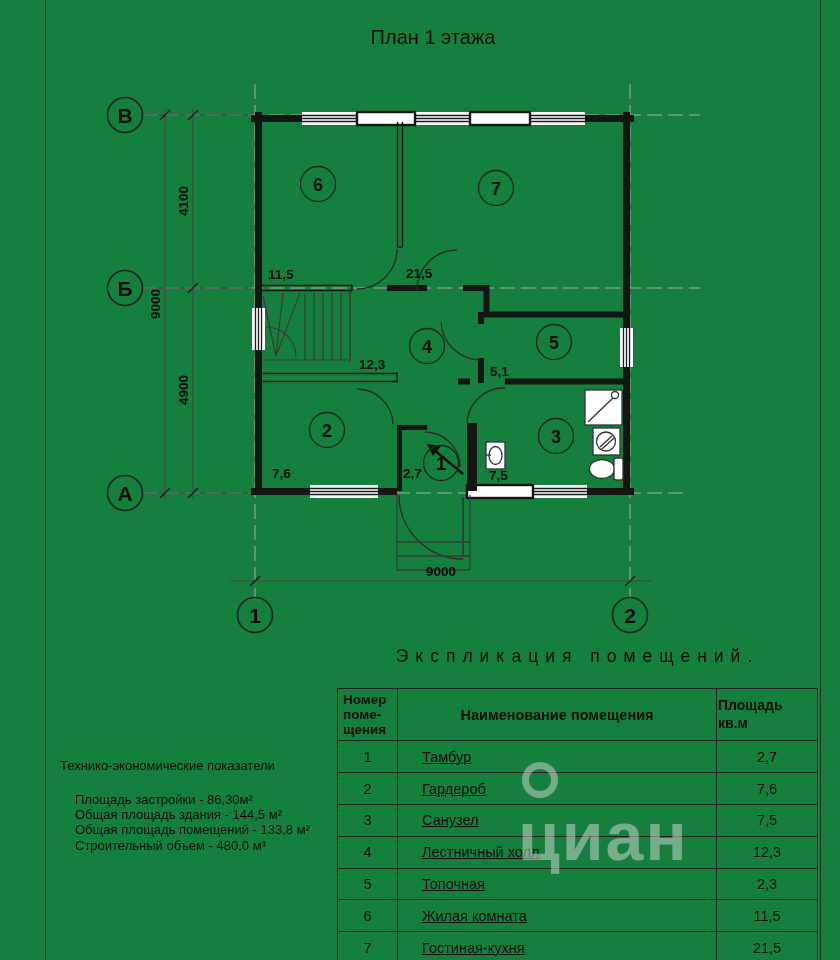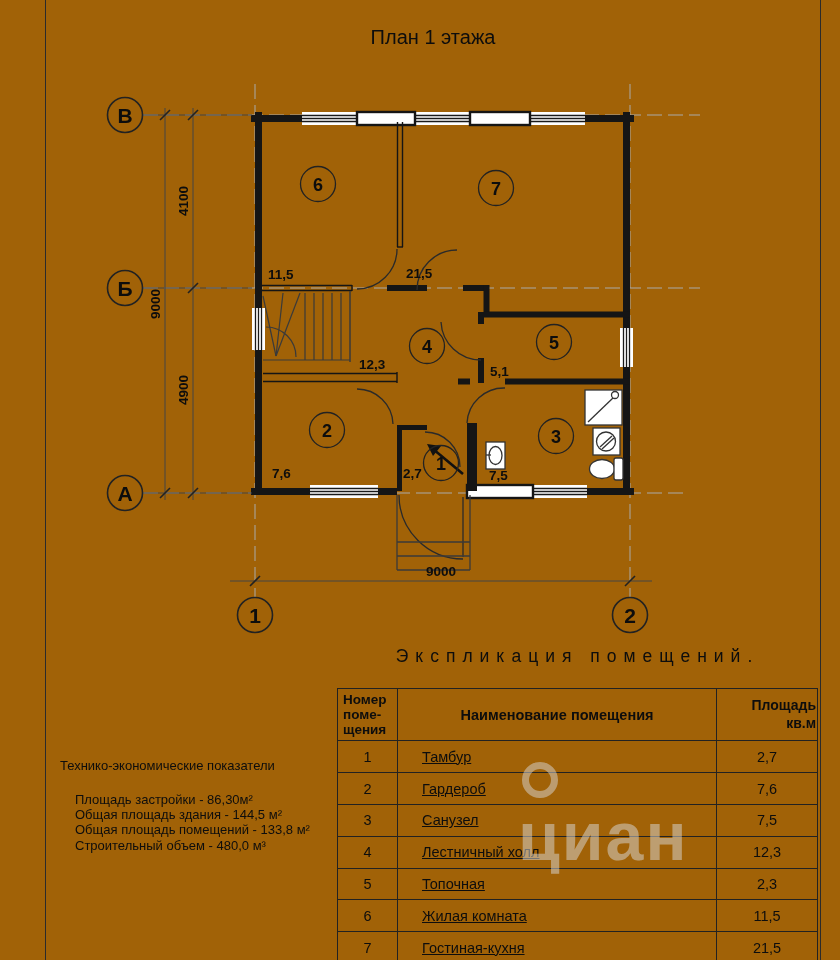--- a/index.html
+++ b/index.html
@@ -1,34 +1,34 @@
 <!DOCTYPE html>
 <html><head>
 <meta charset="utf-8">
 <style>
   html,body{margin:0;padding:0;background:#fff;}
-  .page{position:relative;width:840px;height:960px;background:#a16207;overflow:hidden;
+  .page{position:relative;width:840px;height:960px;background:#15803d;overflow:hidden;
         font-family:"Liberation Sans",sans-serif;color:#111;}
   .frame{position:absolute;top:0;height:960px;width:0;border-left:1.6px solid #2b2b2b;}
   .frame.left{left:45px;} .frame.right{left:820px;}
   .title{position:absolute;left:46px;right:20px;top:26px;text-align:center;
          font-size:20px;color:#0d0d0d;}
   .plan-svg{position:absolute;left:0;top:0;}
   .expl-heading{position:absolute;left:337px;width:481px;top:646px;text-align:center;
                 font-size:17.5px;letter-spacing:7px;color:#0d0d0d;white-space:nowrap;}
   .tech{position:absolute;left:60px;top:758px;font-size:13px;color:#0d0d0d;}
   .tech .items{margin-top:19px;padding-left:15px;line-height:15.2px;}
   table.expl{position:absolute;left:337px;top:688px;width:481px;border-collapse:collapse;
              table-layout:fixed;}
   table.expl th,table.expl td{border:1.6px solid #222;color:#0d0d0d;}
   table.expl th{font-weight:700;vertical-align:middle;}
   .th-num{width:52px;font-size:13.5px;line-height:1.12;text-align:left;padding:3px 2px 3px 5px;
           white-space:pre-line;font-weight:700;}
   .th-name{font-size:14.5px;text-align:center;}
-  .th-area{width:98px;font-size:14px;text-align:right;white-space:pre-line;line-height:1.25;}
+  .th-area{width:98px;font-size:14px;text-align:left;white-space:pre-line;line-height:1.25;}
   table.expl tr.body-row{height:31.8px;}
   td.c-num{text-align:center;font-size:14.5px;}
   td.c-name{text-align:left;padding-left:24px;font-size:14.5px;text-decoration:underline;}
   td.c-area{text-align:center;font-size:14.5px;}
   .watermark{position:absolute;left:518px;top:762px;opacity:.5;pointer-events:none;z-index:5;}
   .wm-ring{width:22px;height:22px;border:7px solid #d7d7d7;border-radius:50%;margin-left:4px;}
   .wm-text{font-size:68px;font-weight:700;color:#dadada;line-height:1;margin-top:4px;
            letter-spacing:2px;}
 </style>
 </head>

